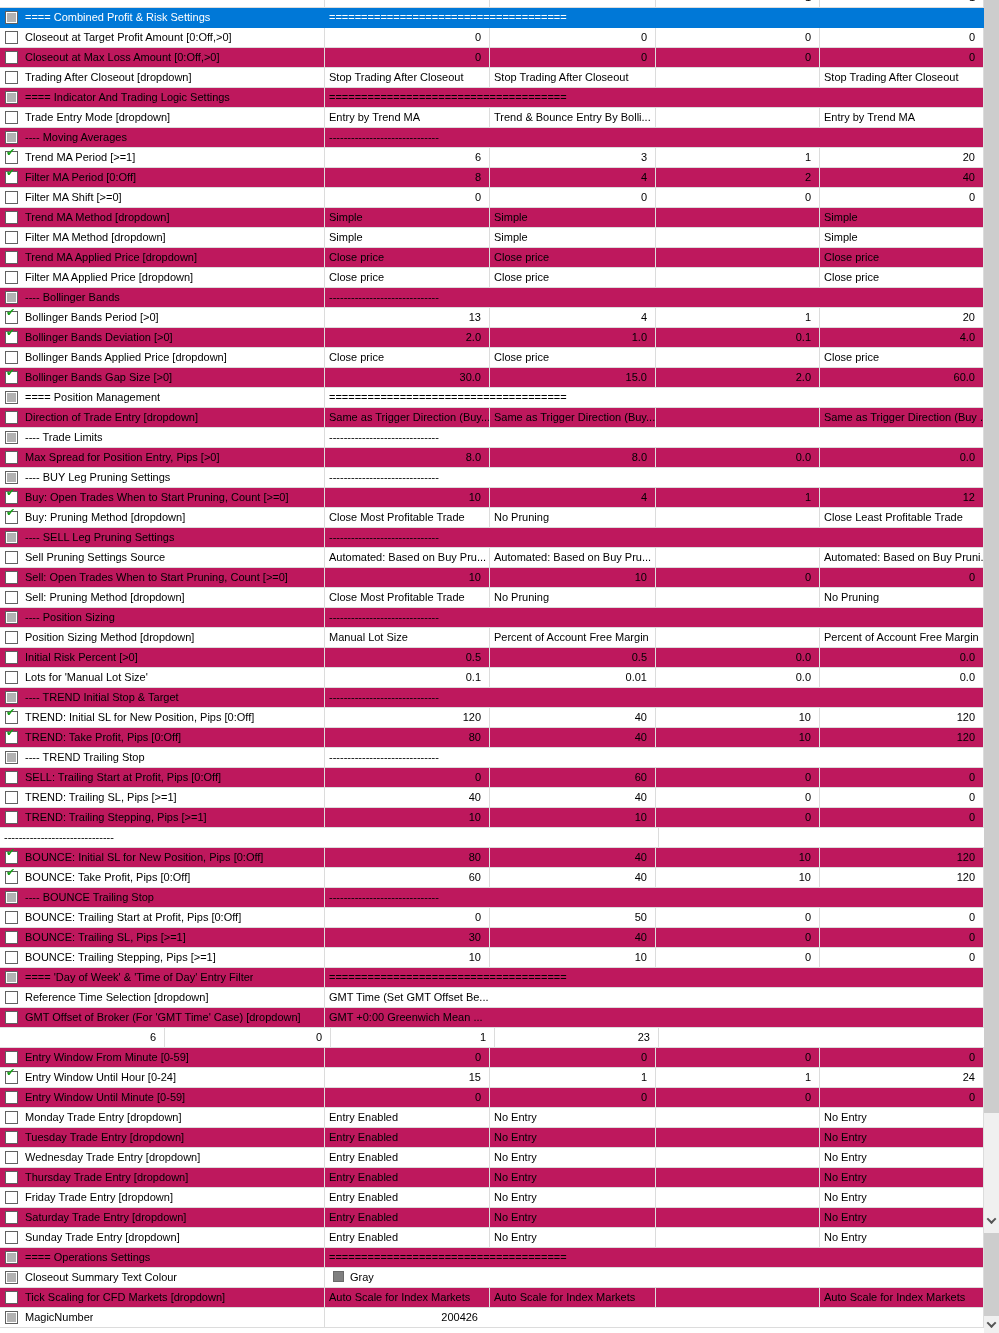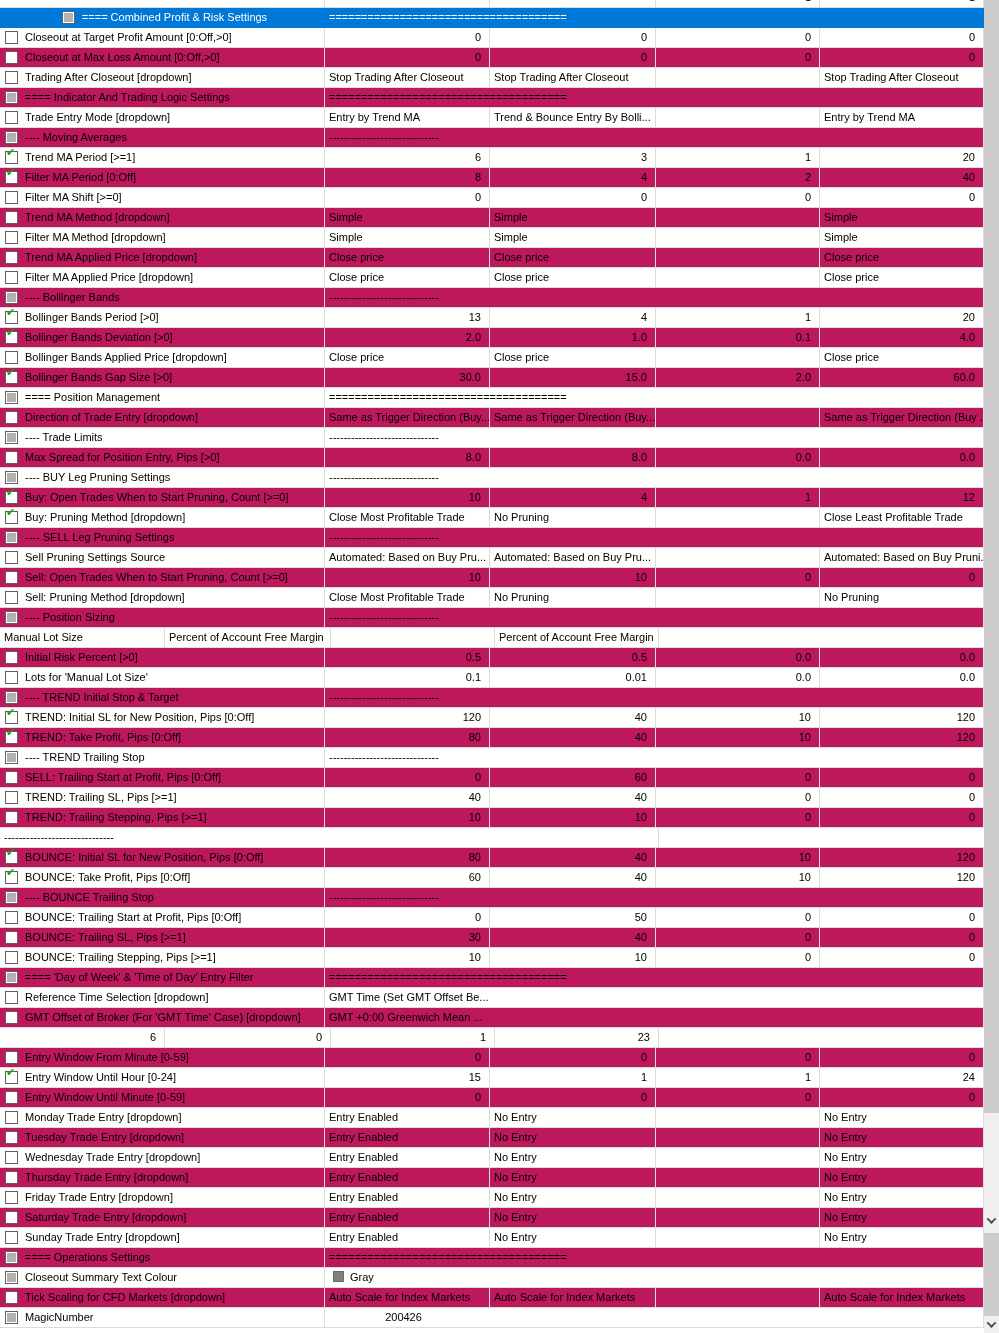--- a/index.html
+++ b/index.html
@@ -4,36 +4,36 @@
 <style>
   html,body{margin:0;padding:0;}
   body{font-family:"Liberation Sans","DejaVu Sans",sans-serif;font-size:11px;color:#000;background:#fff;}
   .screen{position:relative;width:999px;height:1333px;background:#fff;overflow:hidden;}
   .table{position:absolute;left:0;top:0;width:984px;}
   .row{display:flex;height:19px;line-height:19px;border-bottom:1px solid #dcdcdc;background:#fff;white-space:nowrap;}
   .row.alt{background:#be185d;}
   .row.selected{background:#0078d7;color:#fff;border-bottom-color:#0078d7;}
   .row.partial{height:7px;overflow:hidden;}
   .cell{box-sizing:border-box;overflow:hidden;border-right:1px solid #dcdcdc;}
-  .row.selected .cell{border-right-color:#0078d7;justify-content:center;}
+  .row.selected .cell{border-right-color:#0078d7;}
   .label-cell{width:325px;display:flex;align-items:center;padding-left:5px;flex-shrink:0;}
   .val{width:165px;flex-shrink:0;}
   .sta{width:166px;flex-shrink:0;}
   .ste{width:164px;flex-shrink:0;}
   .sto{width:164px;flex-shrink:0;}
   .wide{width:659px;flex-shrink:0;}
   .num{text-align:right;padding-right:8px;}
   .txt{text-align:left;padding-left:4px;}
   .lbl{margin-left:7px;overflow:hidden;}
   .cb{position:relative;width:11px;height:11px;border:1px solid #606060;background:#fff;flex-shrink:0;display:inline-block;}
   .cb.gray::after{content:"";position:absolute;left:1px;top:1px;right:1px;bottom:1px;background:#b2b2b2;}
   .cb.checked::after{content:"\2714";position:absolute;left:0;top:-5px;width:11px;height:11px;color:#17a017;font-size:11px;line-height:11px;font-weight:bold;}
   .swatch{display:inline-block;width:9px;height:9px;background:#808080;border:1px solid #6a6a6a;vertical-align:-1px;margin:0 6px 0 4px;}
   .clipnum{display:block;margin-top:-12px;}
-  .magic-val{display:inline-block;width:149px;text-align:center;}
+  .magic-val{display:inline-block;width:149px;text-align:right;}
   .scrollbar{position:absolute;left:984px;top:0;width:15px;height:1333px;background:#f0f0f0;}
   .sb-thumb{position:absolute;left:0;width:15px;background:#cdcdcd;}
   .sb-btn{position:absolute;left:0;width:15px;height:17px;background:#f0f0f0;display:flex;align-items:center;justify-content:center;}
   .chev{width:5px;height:5px;border-right:2px solid #555;border-bottom:2px solid #555;transform:rotate(45deg) translate(-1px,-1px);}
 </style>
 </head>
 <body>
 
 <div class="screen">
   <div class="table">
@@ -325,20 +325,24 @@
         <div class="cell sto txt">No Pruning</div>
       </div>
       <div class="row alt">
         <div class="cell label-cell">
           <span class="cb gray"></span>
           <span class="lbl">---- Position Sizing</span>
         </div>
         <div class="cell wide txt">------------------------------</div>
       </div>
       <div class="row">
+        <div class="cell label-cell">
+          <span class="cb empty"></span>
+          <span class="lbl">Position Sizing Method [dropdown]</span>
+        </div>
         <div class="cell val txt">Manual Lot Size</div>
         <div class="cell sta txt">Percent of Account Free Margin</div>
         <div class="cell ste txt"></div>
         <div class="cell sto txt">Percent of Account Free Margin</div>
       </div>
       <div class="row alt">
         <div class="cell label-cell">
           <span class="cb empty"></span>
           <span class="lbl">Initial Risk Percent [&gt;0]</span>
         </div>

